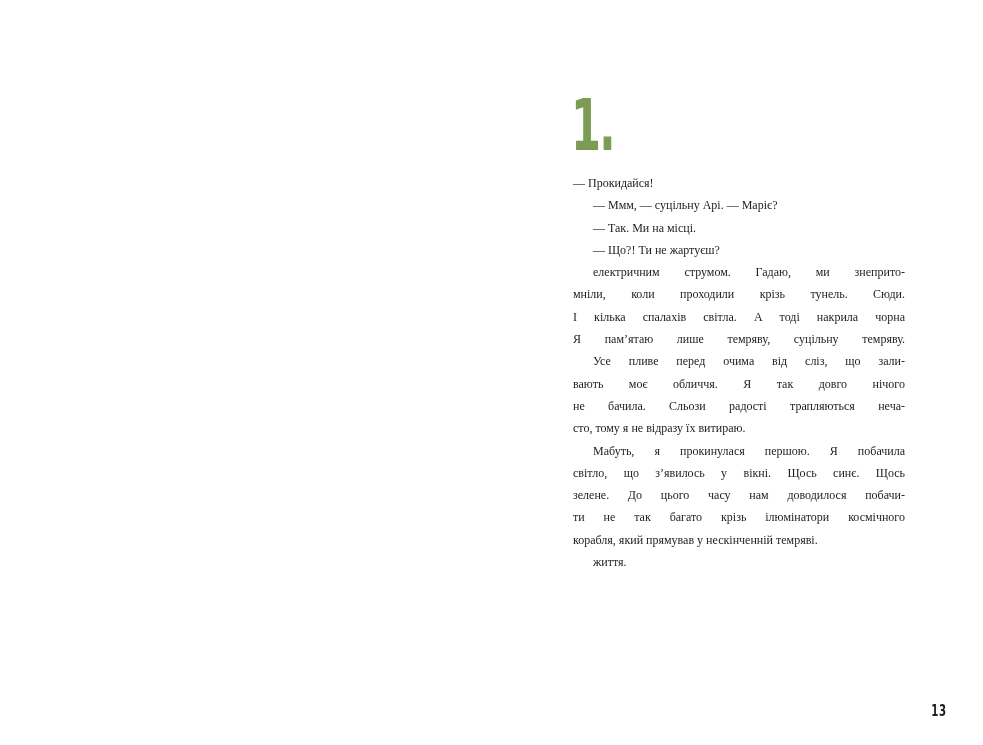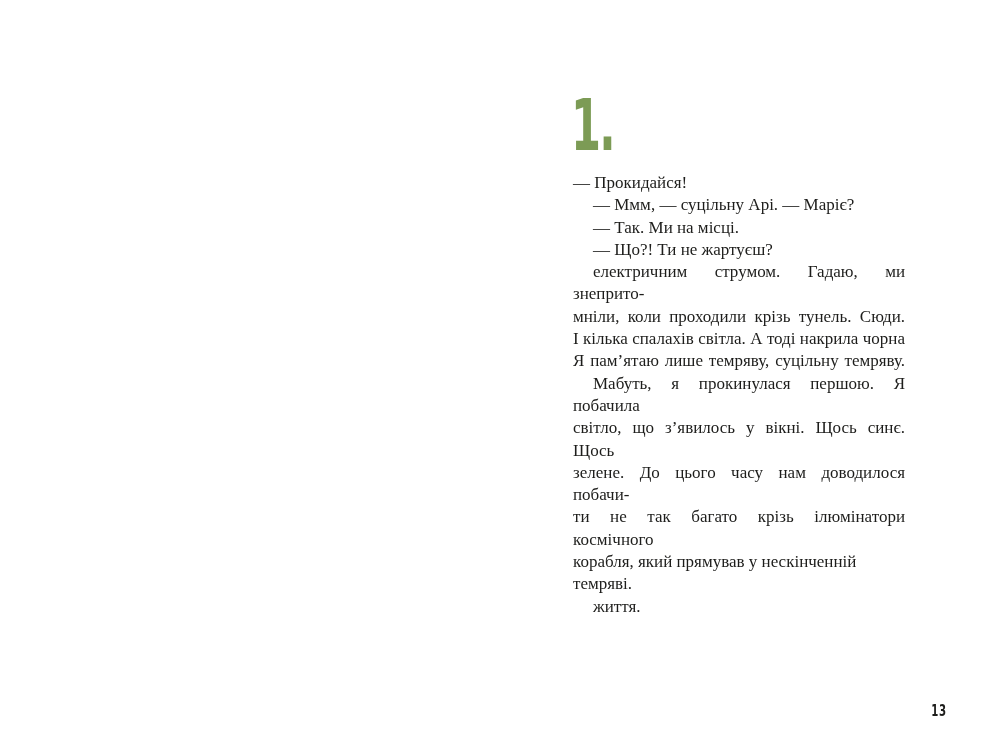--- a/index.html
+++ b/index.html
@@ -26,21 +26,21 @@
     letter-spacing: -3px;
     transform: scaleX(0.60);
     transform-origin: left top;
   }
   .text-block {
     position: absolute;
     left: 573px;
     top: 172px;
     width: 332px;
     color: #1d1d1b;
-    font-size: 17px;
+    font-size: 12px;
   }
   .para { margin: 0; }
   .line {
     line-height: 22.3px;
     white-space: normal;
   }
   .line.just {
     text-align: justify;
     text-align-last: justify;
   }
@@ -80,20 +80,26 @@
       <div class="para indent">
         <div class="line">— Що?! Ти не жартуєш?</div>
       </div>
       <div class="para indent">
         <div class="line just">електричним струмом. Гадаю, ми знеприто-</div>
         <div class="line just">мніли, коли проходили крізь тунель. Сюди.</div>
         <div class="line just">І кілька спалахів світла. А тоді накрила чорна</div>
         <div class="line just">Я пам’ятаю лише темряву, суцільну темряву.</div>
       </div>
       <div class="para indent">
+        <div class="line just">Усе пливе перед очима від сліз, що зали-</div>
+        <div class="line just">вають моє обличчя. Я так довго нічого</div>
+        <div class="line just">не бачила. Сльози радості трапляються неча-</div>
+        <div class="line">сто, тому я не відразу їх витираю.</div>
+      </div>
+      <div class="para indent">
         <div class="line just">Мабуть, я прокинулася першою. Я побачила</div>
         <div class="line just">світло, що з’явилось у вікні. Щось синє. Щось</div>
         <div class="line just">зелене. До цього часу нам доводилося побачи-</div>
         <div class="line just">ти не так багато крізь ілюмінатори космічного</div>
         <div class="line">корабля, який прямував у нескінченній темряві.</div>
       </div>
       <div class="para indent">
         <div class="line">життя.</div>
       </div>
     </div>

